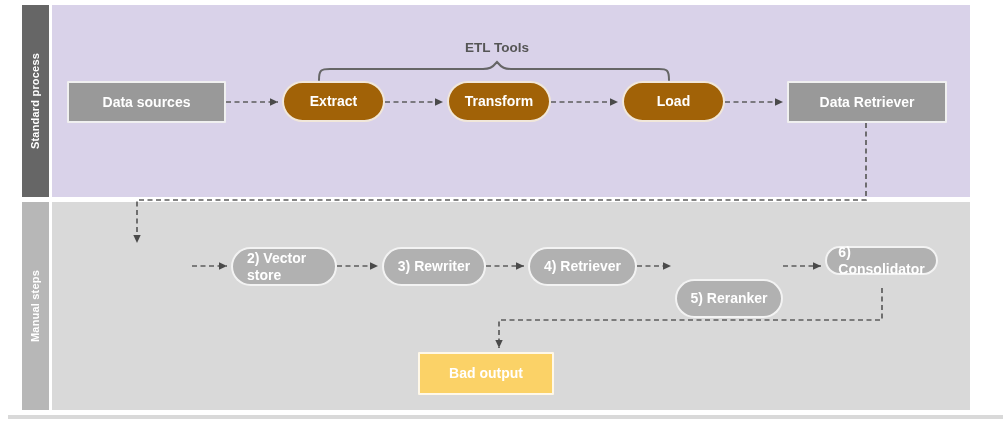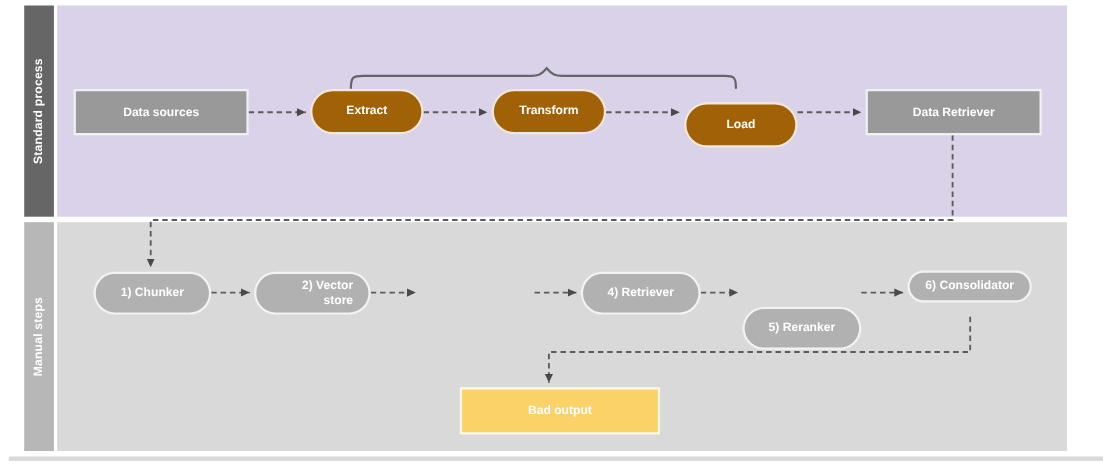--- a/index.html
+++ b/index.html
@@ -26,44 +26,44 @@
   .lane-area{position:absolute;left:52px;width:918px;}
   .area-standard{top:5px;height:192px;background:#d9d2e9;}
   .area-manual{top:202px;height:208px;background:#d9d9d9;}
   .bottom-rule{
     position:absolute;left:8px;top:415px;width:995px;height:4px;
     background:#d9d9d9;
   }
   .node{
     position:absolute;
     display:flex;align-items:center;justify-content:center;
-    text-align:right;
-    color:#ffffff;font-weight:bold;font-size:11px;
+    text-align:left;
+    color:#ffffff;font-weight:bold;font-size:14px;
     line-height:1.15;
     box-sizing:border-box;
     border:2px solid rgba(255,255,255,0.85);
   }
   .rect{border-radius:1px;}
   .pill{border-radius:22px;}
   .gray-box{background:#999999;}
   .pink{background:#a16207;}
   .gray-pill{background:#b1b1b1;}
   .yellow{background:#fbd267;}
   #ds{left:67px;top:81px;width:159px;height:42px;}
   #ex{left:282px;top:81px;width:103px;height:41px;}
   #tr{left:447px;top:81px;width:104px;height:41px;}
-  #ld{left:622px;top:81px;width:103px;height:41px;margin-top:12px;}
+  #ld{left:622px;top:81px;width:103px;height:41px;}
   #dw{left:787px;top:81px;width:160px;height:42px;}
   #st1{left:85px;top:247px;width:107px;height:39px;}
   #st2{left:231px;top:247px;width:106px;height:39px;padding:16px 14px;}
   #st3{left:382px;top:247px;width:104px;height:39px;}
   #st4{left:528px;top:247px;width:109px;height:39px;}
   #st5{left:675px;top:247px;width:108px;height:39px;margin-top:32px;}
   #st6{left:825px;top:246px;width:113px;height:29px;padding:0 12px;}
-  #bad{left:418px;top:352px;width:182px;height:43px;}
+  #bad{left:418px;top:352px;width:136px;height:43px;}
   #etl-label{
     position:absolute;left:437px;top:40px;width:120px;
     text-align:center;
     color:#555555;font-weight:bold;font-size:13.5px;
   }
   #connector-layer{
     position:absolute;left:0;top:0;width:1003px;height:430px;
     pointer-events:none;
   }
   .conn{
@@ -107,28 +107,29 @@
 
     <path class="conn" d="M192,266 L227,266" marker-end="url(#ah)"></path>
     <path class="conn" d="M337,266 L378,266" marker-end="url(#ah)"></path>
     <path class="conn" d="M486,266 L524,266" marker-end="url(#ah)"></path>
     <path class="conn" d="M637,266 L671,266" marker-end="url(#ah)"></path>
     <path class="conn" d="M783,266 L821,266" marker-end="url(#ah)"></path>
 
     <path class="conn" d="M882,288 L882,320 L499,320 L499,348" marker-end="url(#ah)"></path>
   </svg>
 
+  <div id="etl-label">ETL Tools</div>
 
   <div id="ds" class="node rect gray-box">Data sources</div>
   <div id="ex" class="node pill pink">Extract</div>
   <div id="tr" class="node pill pink">Transform</div>
   <div id="ld" class="node pill pink">Load</div>
   <div id="dw" class="node rect gray-box">Data Retriever</div>
 
-  <div id="st1" class="node pill gray-pill">1) Chunker</div>
   <div id="st2" class="node pill gray-pill">2) Vector store</div>
+  <div id="st3" class="node pill gray-pill">3) Rewriter</div>
   <div id="st4" class="node pill gray-pill">4) Retriever</div>
   <div id="st5" class="node pill gray-pill">5) Reranker</div>
   <div id="st6" class="node pill gray-pill">6) Consolidator</div>
 
   <div id="bad" class="node rect yellow">Bad output</div>
 
 </div>
 
 </body></html>

